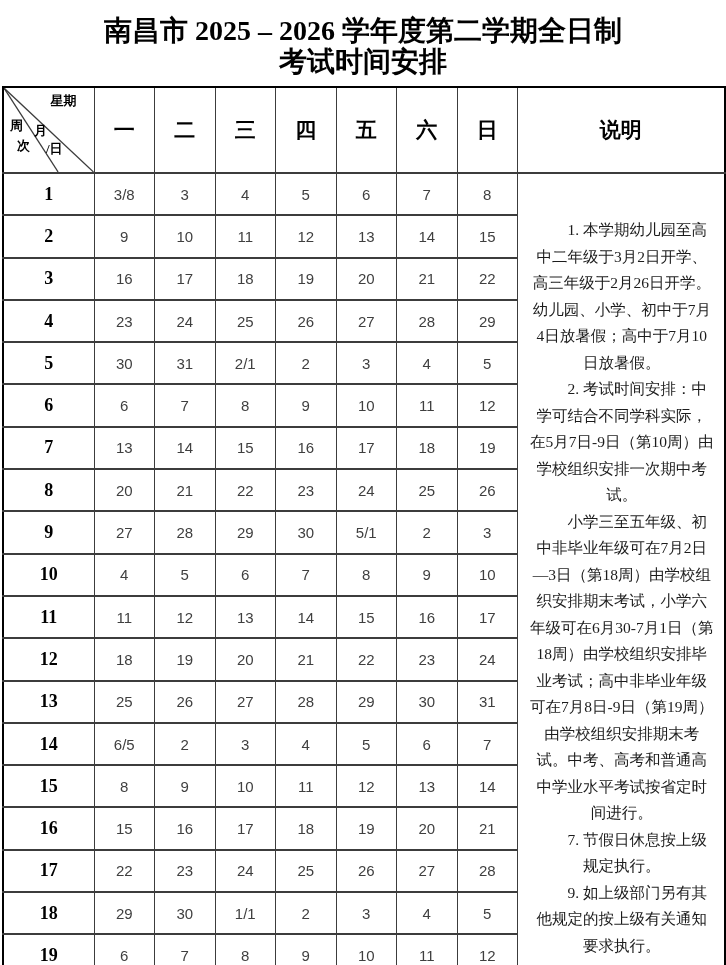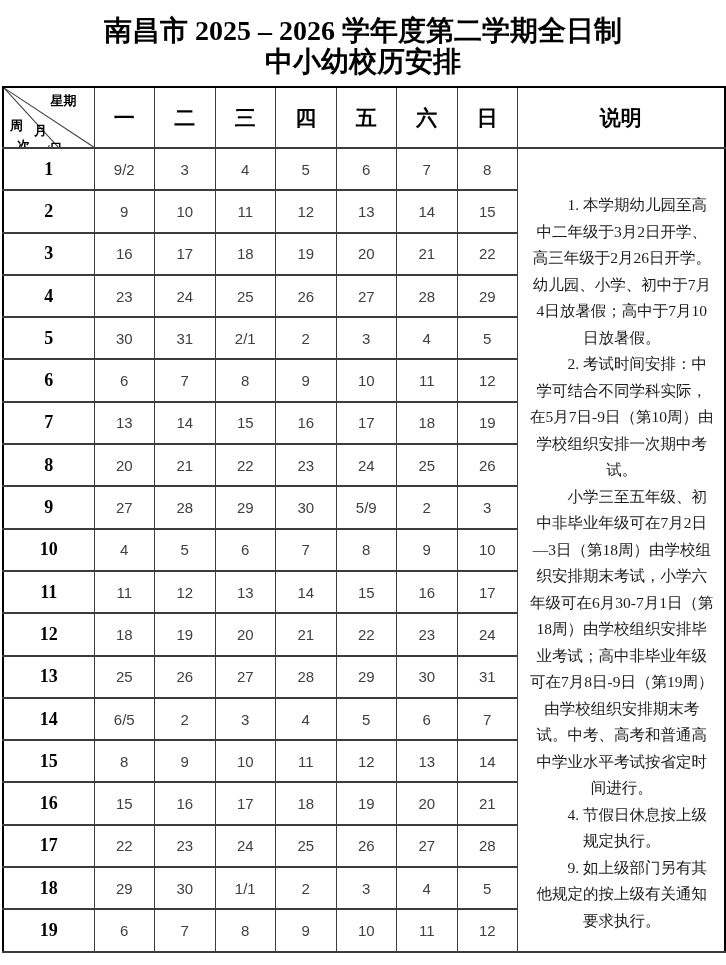--- a/index.html
+++ b/index.html
@@ -30,21 +30,21 @@
     border: 2px solid #000;
   }
   table.calendar th, table.calendar td {
     border-right: 1px solid #3c3c3c;
     border-bottom: 2px solid #3c3c3c;
     text-align: center;
     vertical-align: middle;
     background: #fff;
     overflow: hidden;
   }
-  tr.header-row { height: 61px; }
+  tr.header-row { height: 86px; }
   tr.data-row { height: 42.3px; }
   th.corner { position: relative; padding: 0; }
   th.corner svg.diag {
     position: absolute; left: 0; top: 0;
     width: 100%; height: 100%;
     display: block;
   }
   th.corner svg.diag line { stroke: #3c3c3c; stroke-width: 1.2; }
   th.corner span {
     position: absolute;
@@ -89,21 +89,21 @@
     text-indent: 2em;
   }
 </style>
 </head>
 <body>
 
 <div class="page">
 
   <div class="title">
     <div>南昌市 2025 – 2026 学年度第二学期全日制</div>
-    <div>中小幼校历安排</div>
+    <div>考试时间安排</div>
   </div>
 
   <table class="calendar">
     <colgroup>
       <col style="width:91px">
       <col style="width:60.5px">
         <col style="width:60.5px">
         <col style="width:60.5px">
       <col style="width:60.5px">
         <col style="width:60.5px">
@@ -130,32 +130,32 @@
         <th class="wd">四</th>
         <th class="wd">五</th>
         <th class="wd">六</th>
         <th class="wd">日</th>
         <th class="notes-h">说明</th>
       </tr>
     </thead>
     <tbody>
         <tr class="data-row">
           <td class="weekno">1</td>
-          <td class="day">9/2</td>
+          <td class="day">3/8</td>
           <td class="day">3</td>
           <td class="day">4</td>
           <td class="day">5</td>
           <td class="day">6</td>
           <td class="day">7</td>
           <td class="day">8</td>
           <td class="notes-cell" rowspan="19">
             <p>1. 本学期幼儿园至高中二年级于3月2日开学、高三年级于2月26日开学。幼儿园、小学、初中于7月4日放暑假；高中于7月10日放暑假。</p>
             <p>2. 考试时间安排：中学可结合不同学科实际，在5月7日-9日（第10周）由学校组织安排一次期中考试。</p>
             <p>小学三至五年级、初中非毕业年级可在7月2日—3日（第18周）由学校组织安排期末考试，小学六年级可在6月30-7月1日（第18周）由学校组织安排毕业考试；高中非毕业年级可在7月8日-9日（第19周）由学校组织安排期末考试。中考、高考和普通高中学业水平考试按省定时间进行。</p>
-            <p>4. 节假日休息按上级规定执行。</p>
+            <p>7. 节假日休息按上级规定执行。</p>
             <p>9. 如上级部门另有其他规定的按上级有关通知要求执行。</p>
           </td>
         </tr>
         <tr class="data-row">
           <td class="weekno">2</td>
           <td class="day">9</td>
           <td class="day">10</td>
           <td class="day">11</td>
           <td class="day">12</td>
           <td class="day">13</td>
@@ -221,21 +221,21 @@
           <td class="day">24</td>
           <td class="day">25</td>
           <td class="day">26</td>
         </tr>
         <tr class="data-row">
           <td class="weekno">9</td>
           <td class="day">27</td>
           <td class="day">28</td>
           <td class="day">29</td>
           <td class="day">30</td>
-          <td class="day">5/9</td>
+          <td class="day">5/1</td>
           <td class="day">2</td>
           <td class="day">3</td>
         </tr>
         <tr class="data-row">
           <td class="weekno">10</td>
           <td class="day">4</td>
           <td class="day">5</td>
           <td class="day">6</td>
           <td class="day">7</td>
           <td class="day">8</td>

